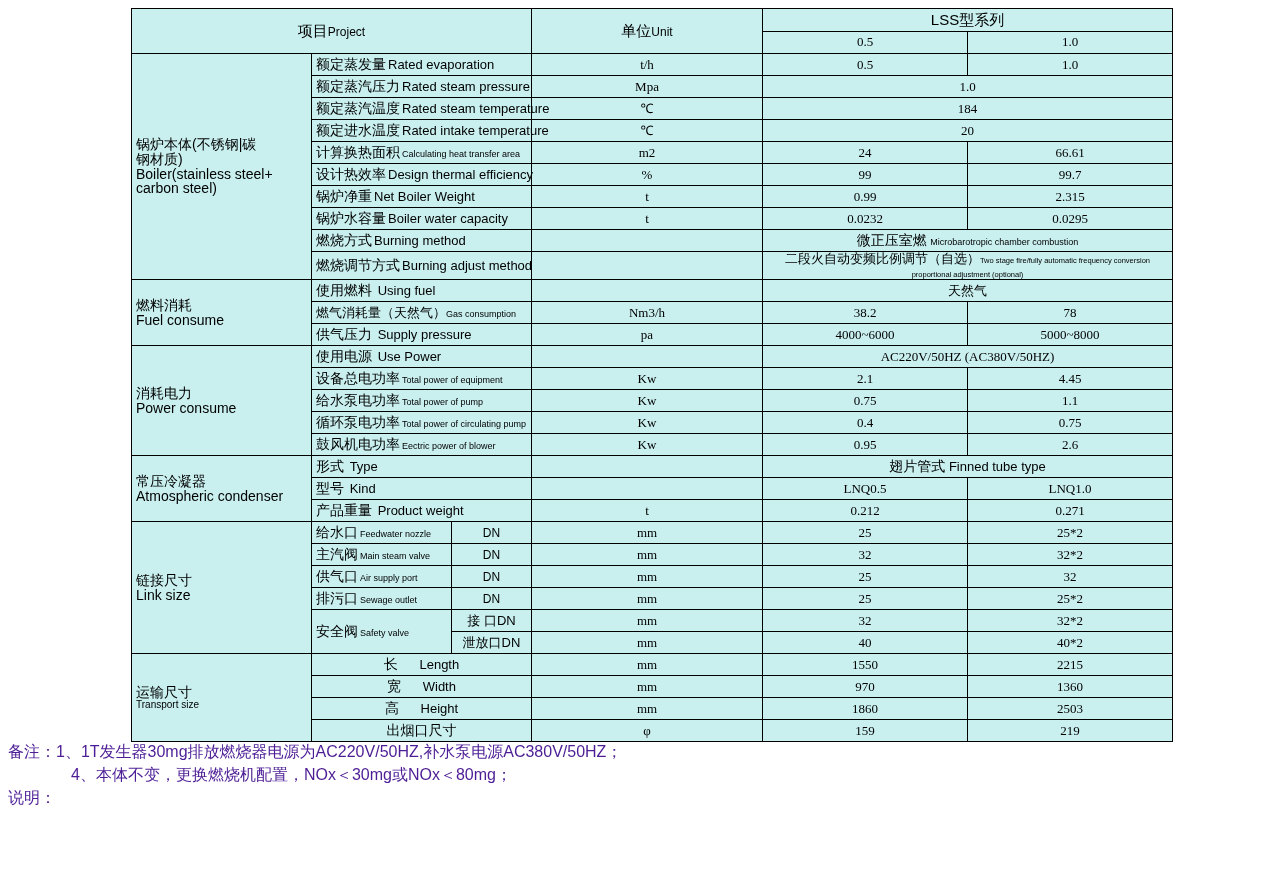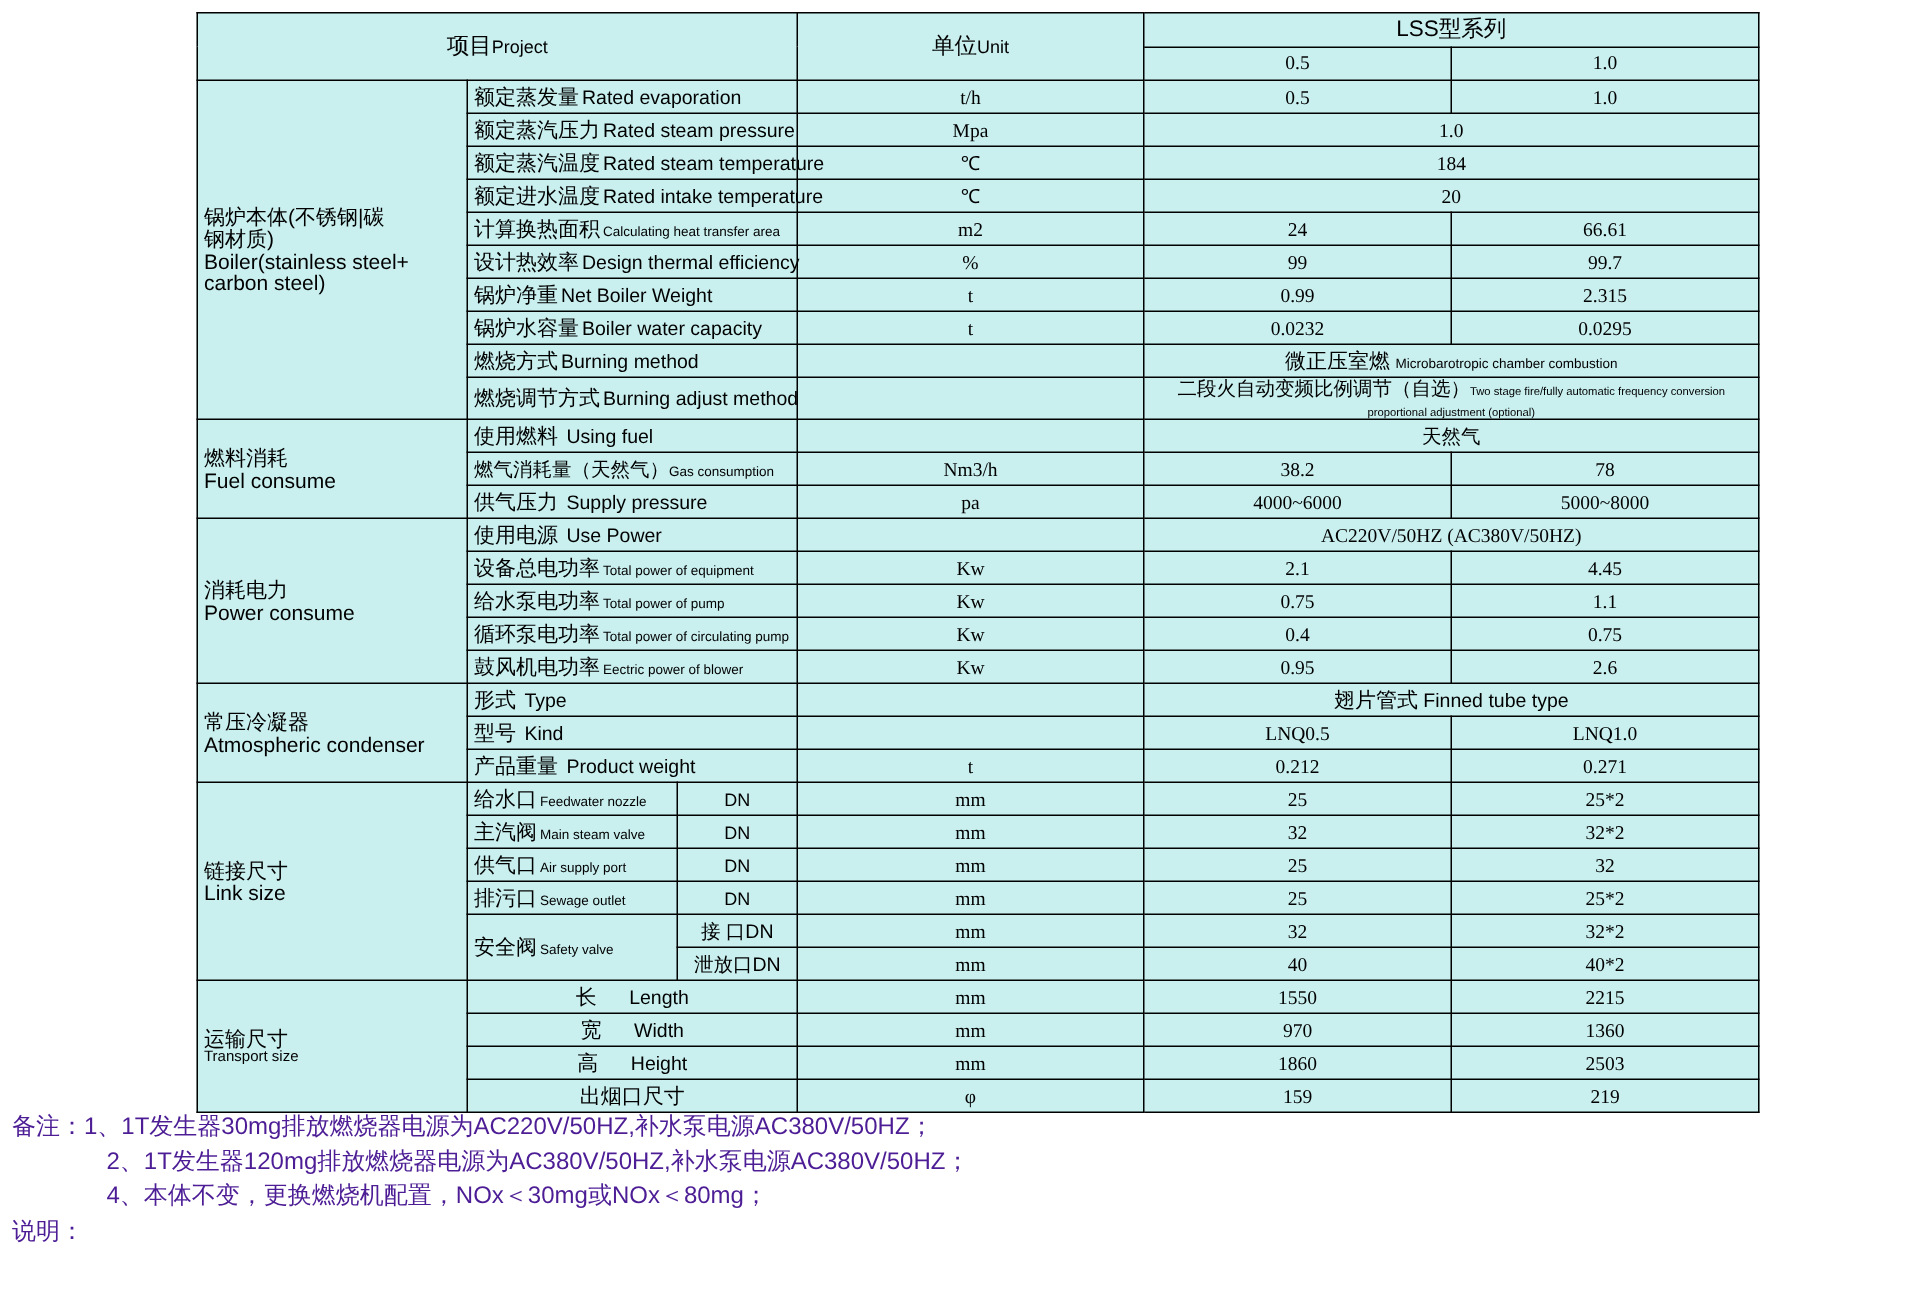--- a/index.html
+++ b/index.html
@@ -373,23 +373,20 @@
 
     </tbody>
   </table>
 
   <div class="notes">
     <div class="row">
       <span class="lbl">备注：</span>
       <span class="body">1、1T发生器30mg排放燃烧器电源为AC220V/50HZ,补水泵电源AC380V/50HZ；</span>
     </div>
     <div class="row indent">
-      <span class="body">2、1T发生器120mg排放燃烧器电源为AC380V/50HZ,补水泵电源AC380V/50HZ；</span>
-    </div>
-    <div class="row indent">
       <span class="body">4、本体不变，更换燃烧机配置，NOx＜30mg或NOx＜80mg；</span>
     </div>
     <div class="row">
       <span class="lbl">说明：</span>
     </div>
   </div>
 
 </div>
 
 </body></html>

